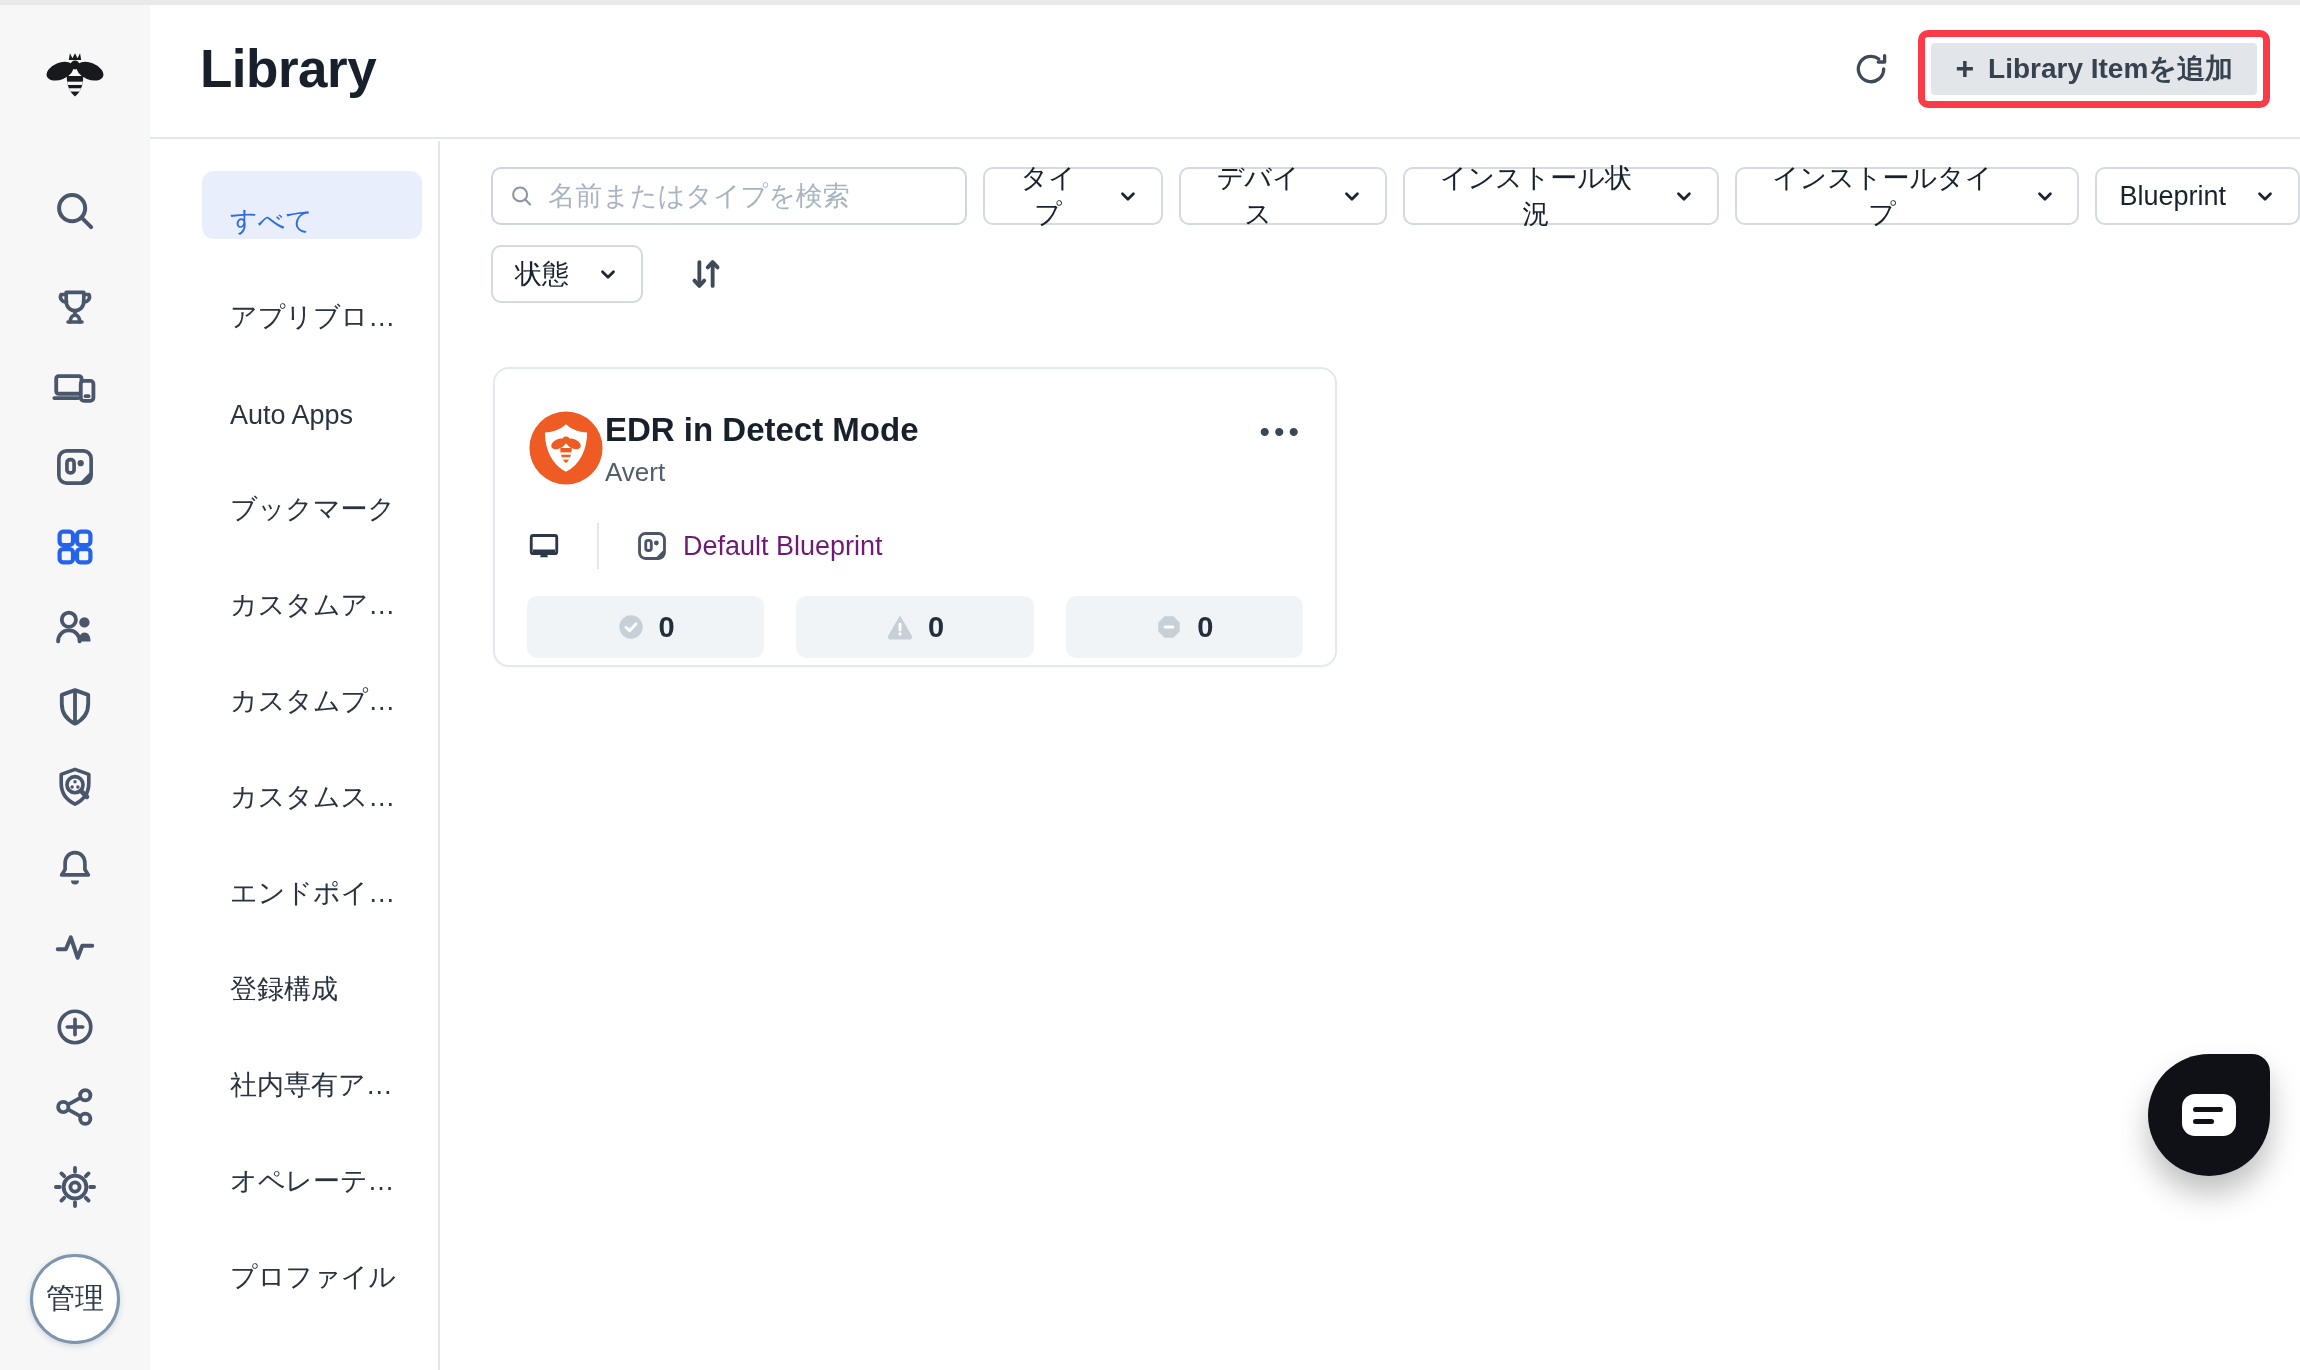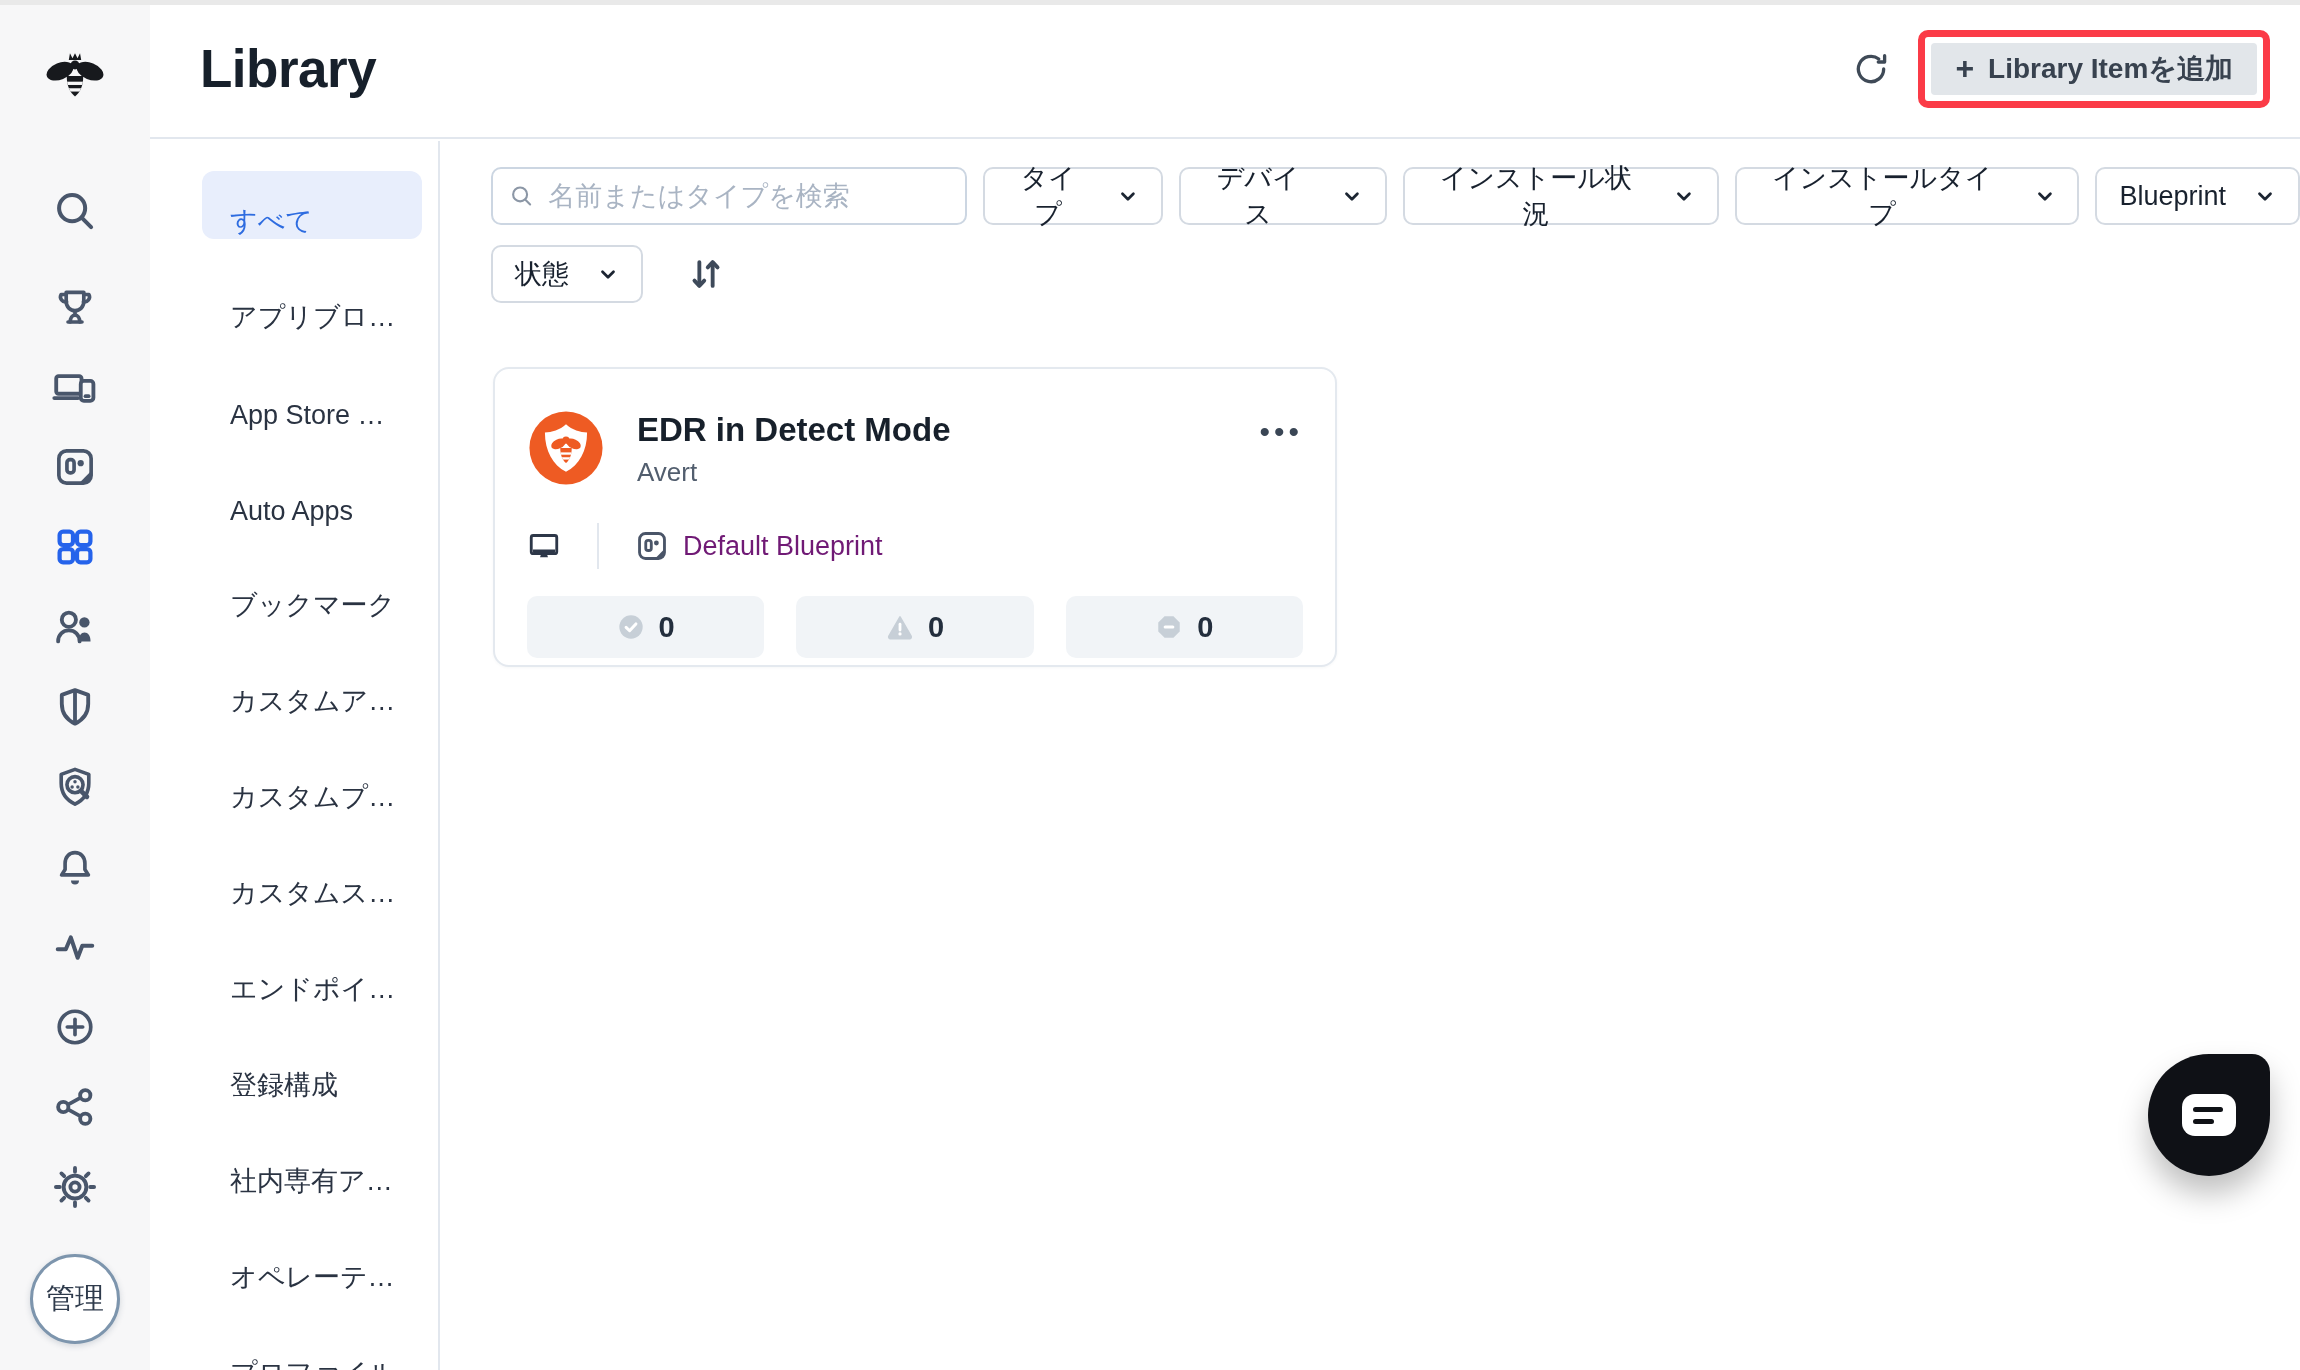--- a/index.html
+++ b/index.html
@@ -47,21 +47,21 @@
   .search-box input::placeholder{color:#a9b4c3;}
   .dropdown{height:58px;border:2px solid #d4dae2;border-radius:10px;background:#fff;display:flex;align-items:center;gap:28px;
     padding:0 22px;font-size:27px;color:#18212e;cursor:pointer;font-family:inherit;}
   .sort-btn{margin-left:26px;background:none;border:none;padding:0;cursor:pointer;display:flex;}
 
   
   .card{position:absolute;left:53px;top:226px;width:844px;height:300px;border:2px solid #e4e9ef;border-radius:16px;background:#fff;
     box-sizing:border-box;padding:40px 32px 0 32px;box-shadow:0 1px 3px rgba(20,40,70,.04);cursor:pointer;}
   .card-head{display:flex;align-items:flex-start;}
   .app-icon{width:78px;height:78px;flex:0 0 auto;}
-  .card-titles{margin-left:32px;padding-top:2px;}
+  .card-titles{padding-top:2px;}
   .card-title{font-size:33px;font-weight:700;color:#17202b;}
   .card-sub{font-size:26px;color:#525e6e;margin-top:8px;}
   .card-menu{margin-left:auto;background:none;border:none;cursor:pointer;font-size:30px;letter-spacing:4px;color:#3a4655;padding:0;margin-top:6px;}
   .card-meta{display:flex;align-items:center;margin-top:34px;height:48px;}
   .meta-divider{width:2px;height:46px;background:#e2e7ee;margin:0 36px;}
   .meta-label{font-size:27px;color:#701a75;margin-left:14px;}
   .card-stats{display:flex;gap:32px;margin-top:26px;}
   .stat-chip{width:238px;height:62px;background:#f1f4f7;border-radius:10px;display:flex;align-items:center;justify-content:center;gap:14px;}
   .stat-val{font-size:29px;font-weight:700;color:#232e3d;}
 
@@ -231,23 +231,20 @@
 </header>
 
 <nav class="sidebar">
   <div class="side-item selected">
       <span>すべて</span>
     </div>
   <div class="side-item">
       <span>アプリブロ…</span>
     </div>
   <div class="side-item">
-      <span>App Store …</span>
-    </div>
-  <div class="side-item">
       <span>Auto Apps</span>
     </div>
   <div class="side-item">
       <span>ブックマーク</span>
     </div>
   <div class="side-item">
       <span>カスタムア…</span>
     </div>
   <div class="side-item">
       <span>カスタムプ…</span>

